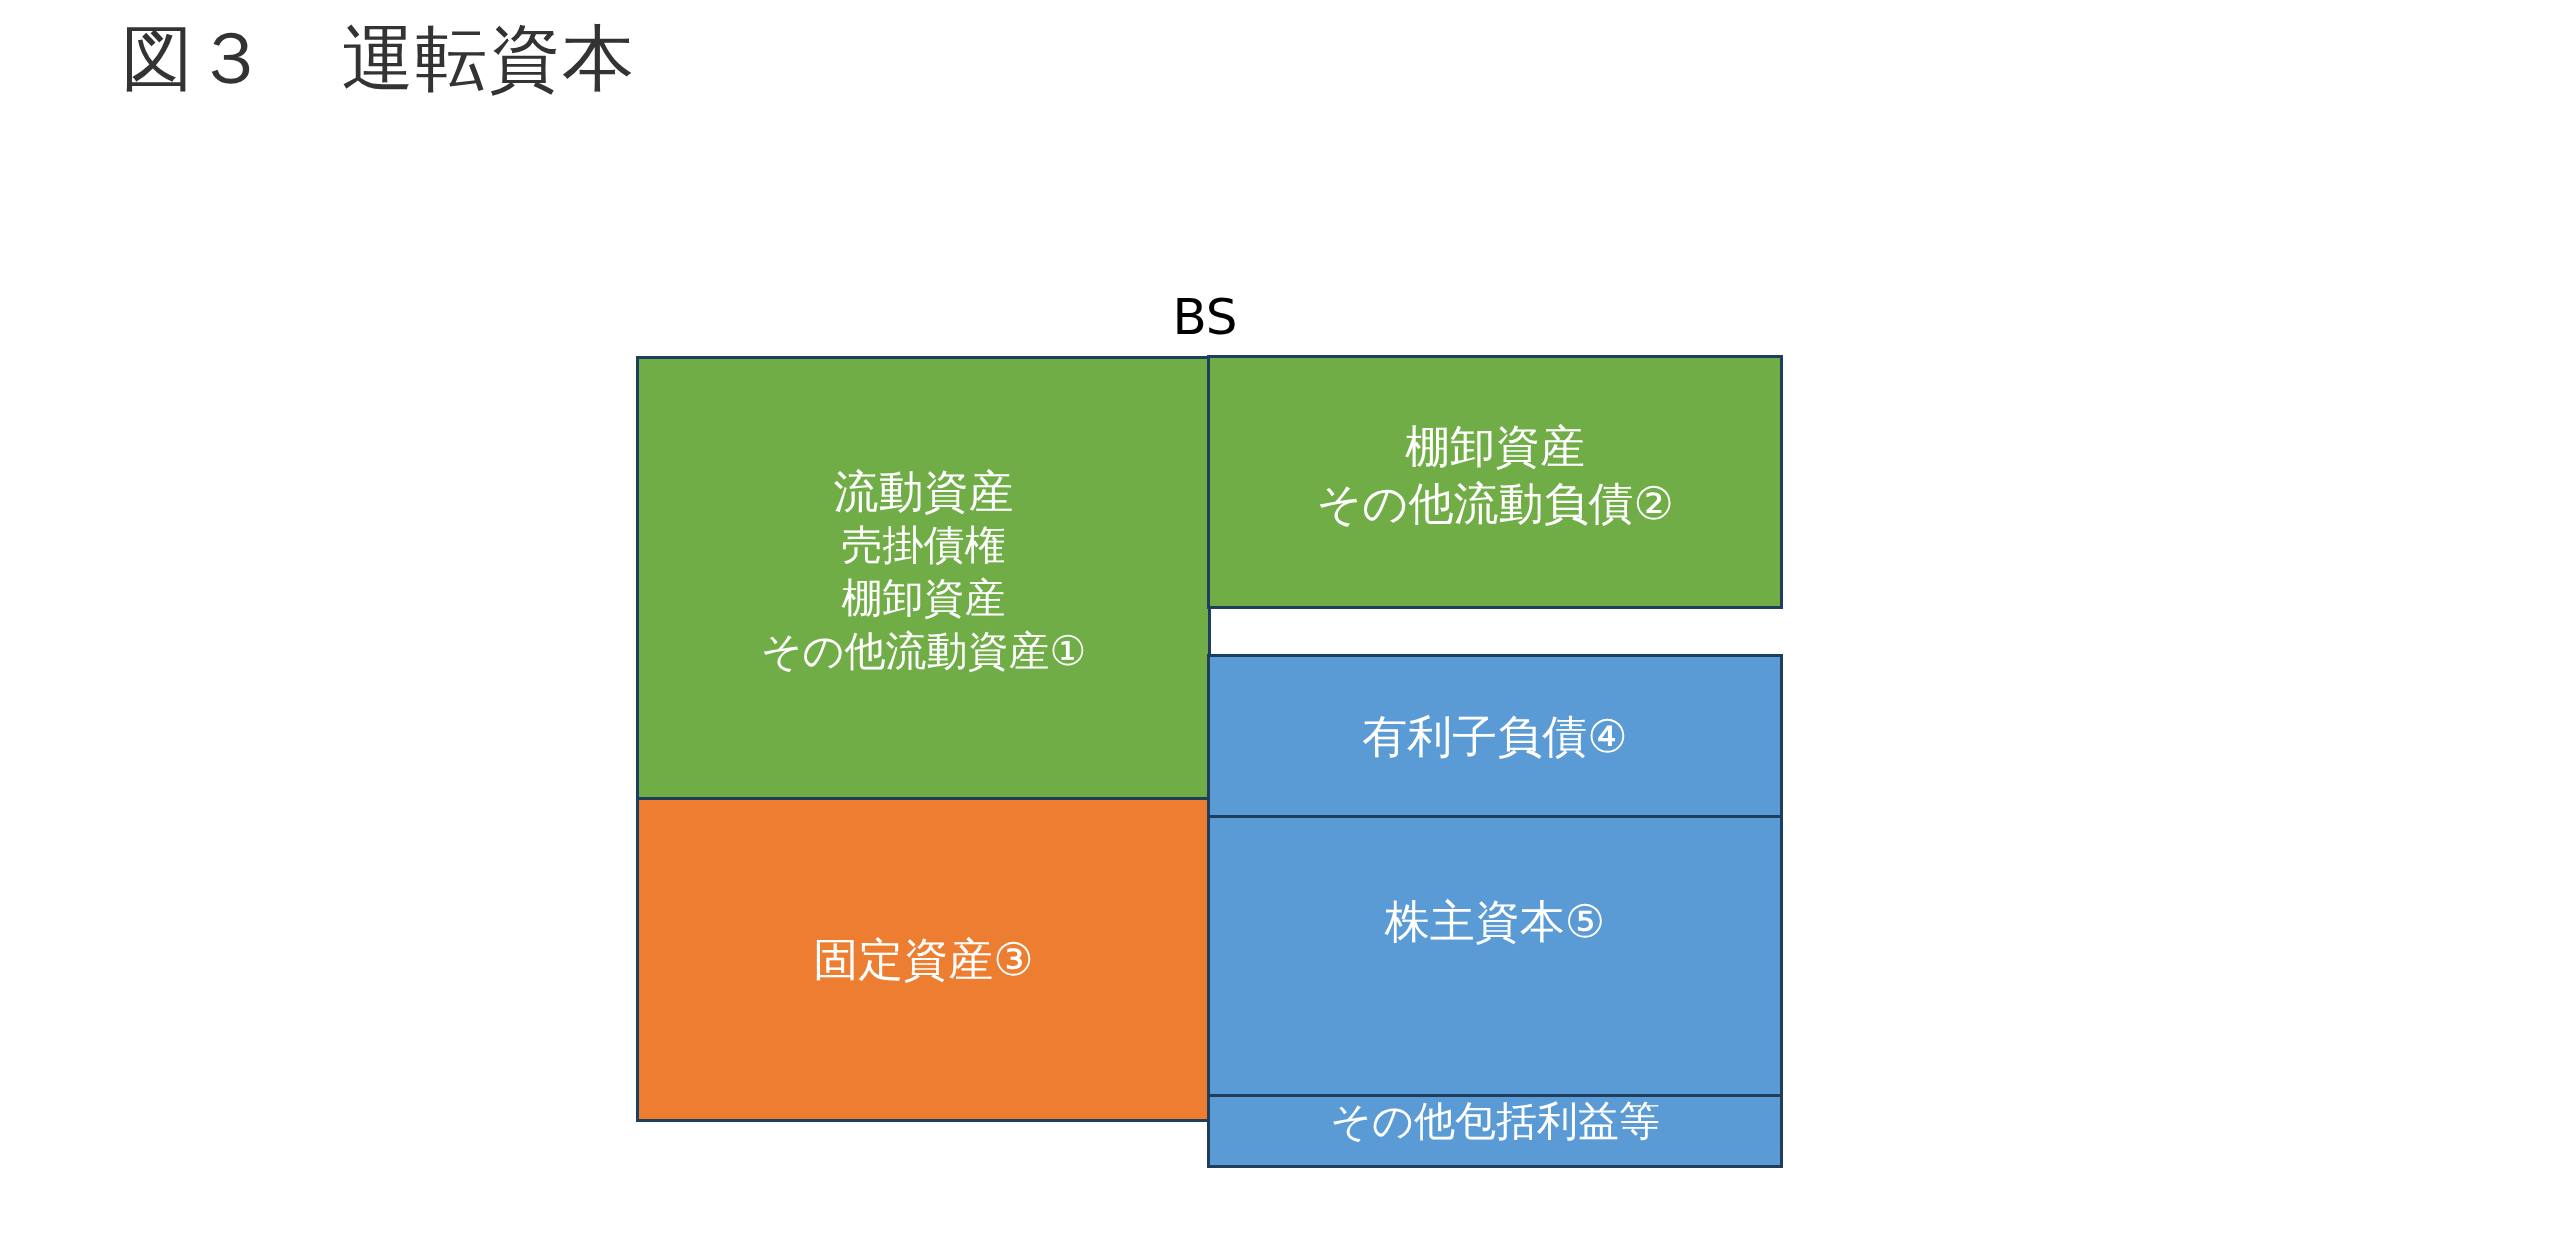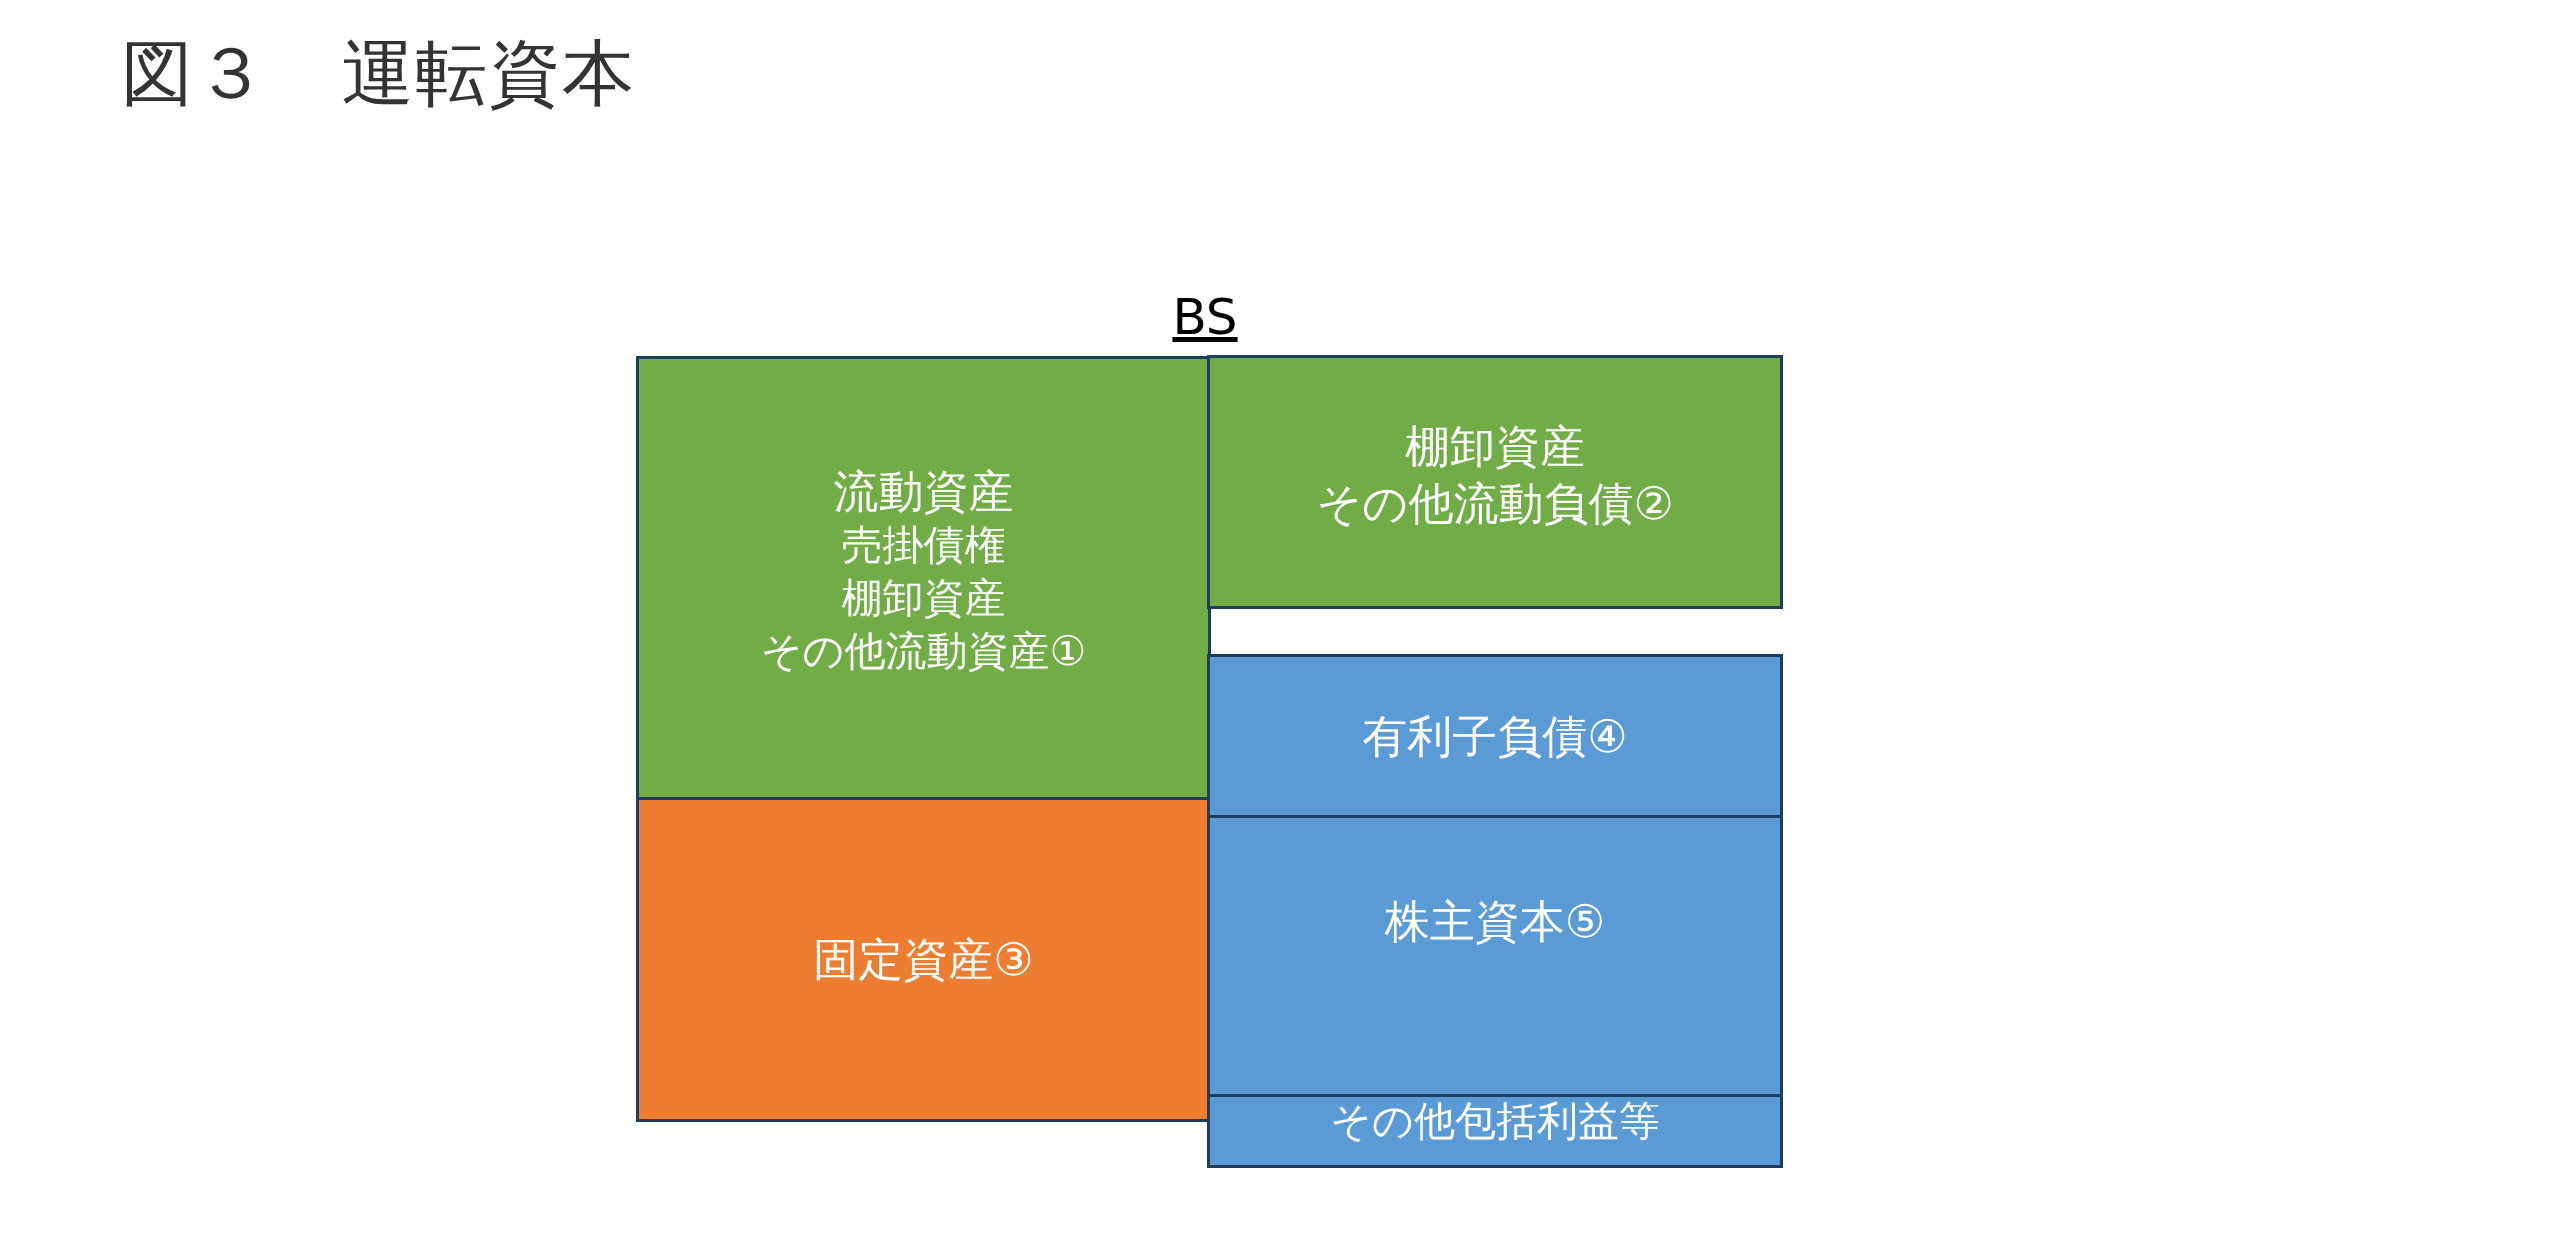--- a/index.html
+++ b/index.html
@@ -10,36 +10,35 @@
     body {
       width: 2576px;
       height: 1238px;
       position: relative;
       overflow: hidden;
       font-family: "DejaVu Sans", "Liberation Sans", sans-serif;
     }
     .title {
       position: absolute;
       left: 121px;
-      top: 26px;
+      top: 11px;
       font-size: 72px;
       line-height: 94px;
       color: #333333;
       white-space: pre;
       letter-spacing: 1.5px;
     }
     .bs-label {
       position: absolute;
       left: 1205px;
       top: 287px;
       transform: translateX(-50%);
       font-size: 50px;
       line-height: 60px;
       color: #000000;
-      text-decoration: underline;
     }
     .block {
       position: absolute;
       box-sizing: border-box;
       border: 3.8px solid #1F3E5E;
       display: flex;
       flex-direction: column;
       align-items: center;
       color: #ffffff;
       text-align: center;

